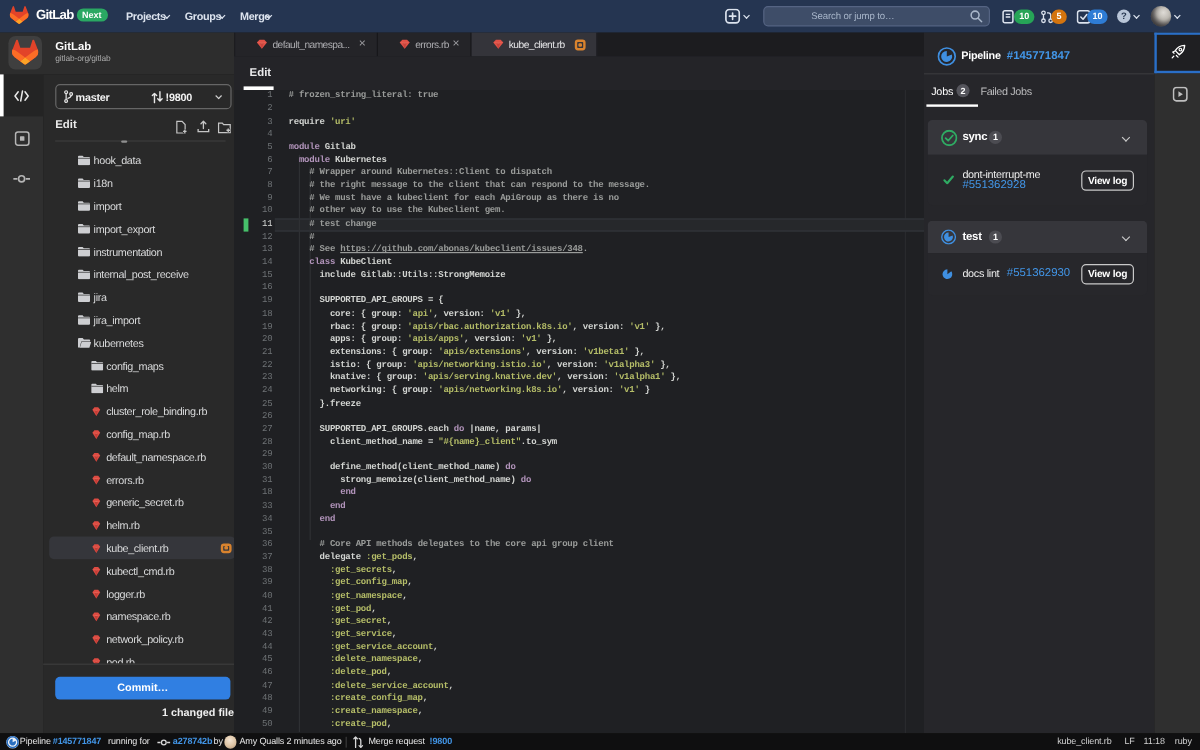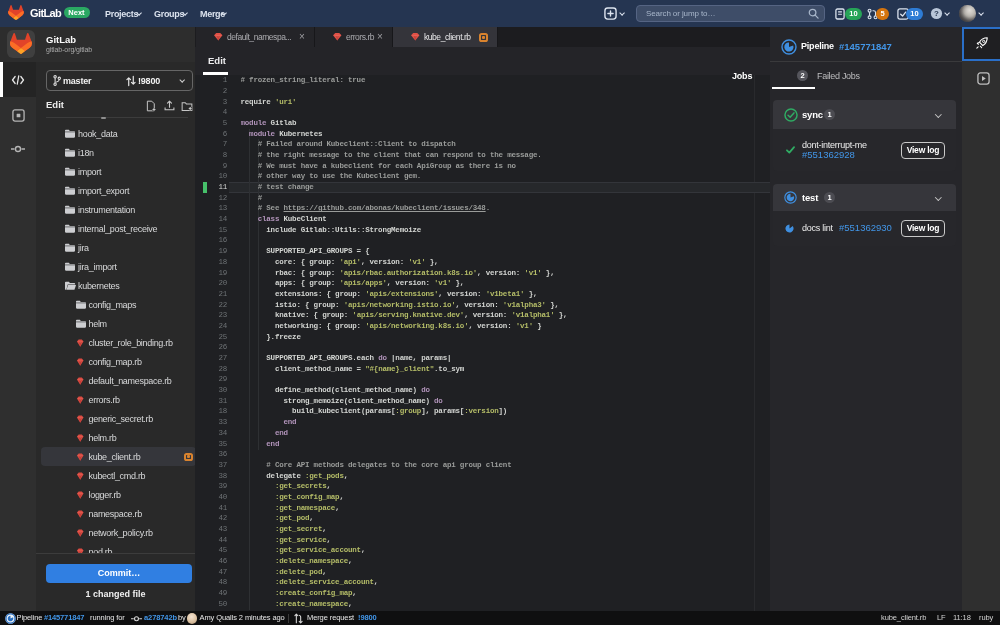--- a/index.html
+++ b/index.html
@@ -116,21 +116,21 @@
 <div class="gl">50</div>
 <div class="gl">51</div>
     </div>
 <div class="ab" style="left:240.5px;top:75.15px;width:530px;height:536px;overflow:hidden;font:700 7.5px/10.7px 'Liberation Mono',monospace;letter-spacing:-0.2px">
       <div class="cl"><span class="c"># frozen_string_literal: true</span></div>
 <div class="cl"></div>
 <div class="cl"><span class="w">require </span><span class="s">'uri'</span></div>
 <div class="cl"></div>
 <div class="cl"><span class="k">module</span><span class="w"> Gitlab</span></div>
 <div class="cl"><span class="w">  </span><span class="k">module</span><span class="w"> Kubernetes</span></div>
-<div class="cl"><span class="w">    </span><span class="c"># Failed around Kubeclient::Client to dispatch</span></div>
+<div class="cl"><span class="w">    </span><span class="c"># Wrapper around Kubernetes::Client to dispatch</span></div>
 <div class="cl"><span class="w">    </span><span class="c"># the right message to the client that can respond to the message.</span></div>
 <div class="cl"><span class="w">    </span><span class="c"># We must have a kubeclient for each ApiGroup as there is no</span></div>
 <div class="cl"><span class="w">    </span><span class="c"># other way to use the Kubeclient gem.</span></div>
 <div class="cl"><span class="w">    </span><span class="c"># test change</span></div>
 <div class="cl"><span class="w">    </span><span class="c">#</span></div>
 <div class="cl"><span class="w">    </span><span class="c"># See </span><span class="u">https://github.com/abonas/kubeclient/issues/348</span><span class="c">.</span></div>
 <div class="cl"><span class="w">    </span><span class="k">class</span><span class="w"> KubeClient</span></div>
 <div class="cl"><span class="w">      include Gitlab::Utils::StrongMemoize</span></div>
 <div class="cl"></div>
 <div class="cl"><span class="w">      SUPPORTED_API_GROUPS = {</span></div>
@@ -141,21 +141,20 @@
 <div class="cl"><span class="w">        istio: { group: </span><span class="s">'apis/networking.istio.io'</span><span class="w">, version: </span><span class="s">'v1alpha3'</span><span class="w"> },</span></div>
 <div class="cl"><span class="w">        knative: { group: </span><span class="s">'apis/serving.knative.dev'</span><span class="w">, version: </span><span class="s">'v1alpha1'</span><span class="w"> },</span></div>
 <div class="cl"><span class="w">        networking: { group: </span><span class="s">'apis/networking.k8s.io'</span><span class="w">, version: </span><span class="s">'v1'</span><span class="w"> }</span></div>
 <div class="cl"><span class="w">      }.freeze</span></div>
 <div class="cl"></div>
 <div class="cl"><span class="w">      SUPPORTED_API_GROUPS.each </span><span class="k">do</span><span class="w"> |name, params|</span></div>
 <div class="cl"><span class="w">        client_method_name = </span><span class="s">"#{name}_client"</span><span class="w">.to_sym</span></div>
 <div class="cl"></div>
 <div class="cl"><span class="w">        define_method(client_method_name) </span><span class="k">do</span></div>
 <div class="cl"><span class="w">          strong_memoize(client_method_name) </span><span class="k">do</span></div>
-<div class="cl"><span class="w">            build_kubeclient(params[</span><span class="s">:group</span><span class="w">], params[</span><span class="s">:version</span><span class="w">])</span></div>
 <div class="cl"><span class="w">          </span><span class="k">end</span></div>
 <div class="cl"><span class="w">        </span><span class="k">end</span></div>
 <div class="cl"><span class="w">      </span><span class="k">end</span></div>
 <div class="cl"></div>
 <div class="cl"><span class="w">      </span><span class="c"># Core API methods delegates to the core api group client</span></div>
 <div class="cl"><span class="w">      delegate </span><span class="s">:get_pods</span><span class="w">,</span></div>
 <div class="cl"><span class="w">        </span><span class="s">:get_secrets</span><span class="w">,</span></div>
 <div class="cl"><span class="w">        </span><span class="s">:get_config_map</span><span class="w">,</span></div>
 <div class="cl"><span class="w">        </span><span class="s">:get_namespace</span><span class="w">,</span></div>
 <div class="cl"><span class="w">        </span><span class="s">:get_pod</span><span class="w">,</span></div>
@@ -463,32 +462,32 @@
               <path d="M1.6 5.6h10.8L7 7z" fill="#e96a5c"></path>
             </svg>
           </span>
           <span class="tname" style="left:52.5px">pod.rb</span>
         </div>
       </div>
     </div>
 <div class="ab" style="left:36px;top:553px;width:159px;height:58px;background:#292929"></div>
 <div class="ab" style="left:36px;top:553px;width:159px;height:1px;background:#3c3c3c"></div>
 <div class="ab" style="left:46px;top:564px;width:146px;height:19px;background:#307fe2;border-radius:4px;text-align:center;font-size:9px;font-weight:bold;color:#fff;line-height:19px">Commit…</div>
-<div class="ab" style="left:36px;top:589px;width:159px;text-align:center;font-size:9px;font-weight:bold;color:#f0f0f0">1 changed file</div>
+<div class="ab" style="left:36px;top:589px;width:159px;text-align:right;font-size:9px;font-weight:bold;color:#f0f0f0">1 changed file</div>
 <div class="ab" style="left:770px;top:27px;width:192px;height:584px;background:#26262a"></div>
 <span class="ab" style="left:780.5px;top:38.5px">
       <svg width="16" height="16" viewBox="0 0 16 16">
         <circle cx="8" cy="8" r="7" fill="none" stroke="#3f8fe0" stroke-width="1.4"></circle>
         <path d="M8 8 V3.4 A4.6 4.6 0 1 0 12.2 6.4 Z" fill="#3f8fe0"></path>
       </svg>
     </span>
 <span class="ab" style="left:801px;top:41px;font-size:9px;font-weight:bold;color:#fff;letter-spacing:-0.2px">Pipeline</span>
 <span class="ab" style="left:839px;top:41px;font-size:9.5px;font-weight:bold;color:#4296e8">#145771847</span>
 <div class="ab" style="left:770px;top:61px;width:192px;height:1px;background:#3a3a3c"></div>
-<span class="ab" style="left:732px;top:70.5px;font-size:9px;font-weight:bold;color:#fff;letter-spacing:-0.2px">Jobs</span>
+<span class="ab" style="left:776px;top:70.5px;font-size:9px;font-weight:normal;color:#fff;letter-spacing:-0.2px">Jobs</span>
 <span class="pill" style="left:797px;top:69.5px;width:11px;border-radius:50%;background:#55555c;height:11px;line-height:11px">2</span>
 <span class="ab" style="left:817px;top:70.5px;font-size:9px;color:#bcbcbe;letter-spacing:-0.3px">Failed Jobs</span>
 <div class="ab" style="left:772px;top:86.5px;width:43px;height:2px;background:#fff"></div>
 <div class="ab" style="left:773px;top:100px;width:183px;height:71px;border-radius:4px;overflow:hidden">
       <div style="position:absolute;left:0;top:0;width:183px;height:29px;background:#36363b"></div>
       <div style="position:absolute;left:0;top:29px;width:183px;height:42px;background:#27272b"></div>
       <span style="position:absolute;left:11px;top:7.5px">
         <svg width="14" height="14" viewBox="0 0 16 16">
           <circle cx="8" cy="8" r="6.9" fill="none" stroke="#2fab63" stroke-width="1.7"></circle>
           <path d="M4.6 8.2 7 10.6 11.4 5.6" fill="none" stroke="#2fab63" stroke-width="1.7" stroke-linecap="round" stroke-linejoin="round"></path>
@@ -562,21 +561,21 @@
 <span class="ab" style="left:200px;top:8.5px;font-size:9px;font-weight:bold;color:#dce3ee;letter-spacing:-0.3px">Merge</span>
 <span style="position:absolute;left:222px;top:10.5px;width:4.2px;height:4.2px;border-right:1.3px solid #dce3ee;border-bottom:1.3px solid #dce3ee;transform:rotate(45deg)"></span>
 <span class="ab" style="left:604px;top:7px">
       <svg width="13" height="13" viewBox="0 0 14 14">
         <rect x="1" y="1" width="12" height="12" rx="3" fill="none" stroke="#dce3ee" stroke-width="1.5"></rect>
         <path d="M7 4.2v5.6M4.2 7h5.6" stroke="#dce3ee" stroke-width="1.5" stroke-linecap="round"></path>
       </svg>
     </span>
 <span style="position:absolute;left:620px;top:10.5px;width:4.2px;height:4.2px;border-right:1.3px solid #dce3ee;border-bottom:1.3px solid #dce3ee;transform:rotate(45deg)"></span>
 <div class="ab" style="left:636px;top:5px;width:189px;height:17px;background:#3e4d68;border:1px solid #556483;border-radius:4px"></div>
-<span class="ab" style="left:646px;top:9px;font-size:8px;color:#a8b6ca;letter-spacing:-0.1px">Search or jump to…</span>
+<span class="ab" style="left:676px;top:9px;font-size:8px;color:#a8b6ca;letter-spacing:-0.1px">Search or jump to…</span>
 <span class="ab" style="left:808px;top:8px">
       <svg width="11" height="11" viewBox="0 0 12 12">
         <circle cx="5" cy="5" r="3.6" fill="none" stroke="#a8b6ca" stroke-width="1.4"></circle>
         <path d="M7.8 7.8 11 11" stroke="#a8b6ca" stroke-width="1.4" stroke-linecap="round"></path>
       </svg>
     </span>
 <span class="ab" style="left:835px;top:7.5px">
       <svg width="10" height="12" viewBox="0 0 11 13">
         <rect x="1" y="1" width="9" height="11" rx="1.6" fill="none" stroke="#dce3ee" stroke-width="1.4"></rect>
         <path d="M3.4 4.2h4.2M3.4 6.7h4.2" stroke="#dce3ee" stroke-width="1.2"></path>

